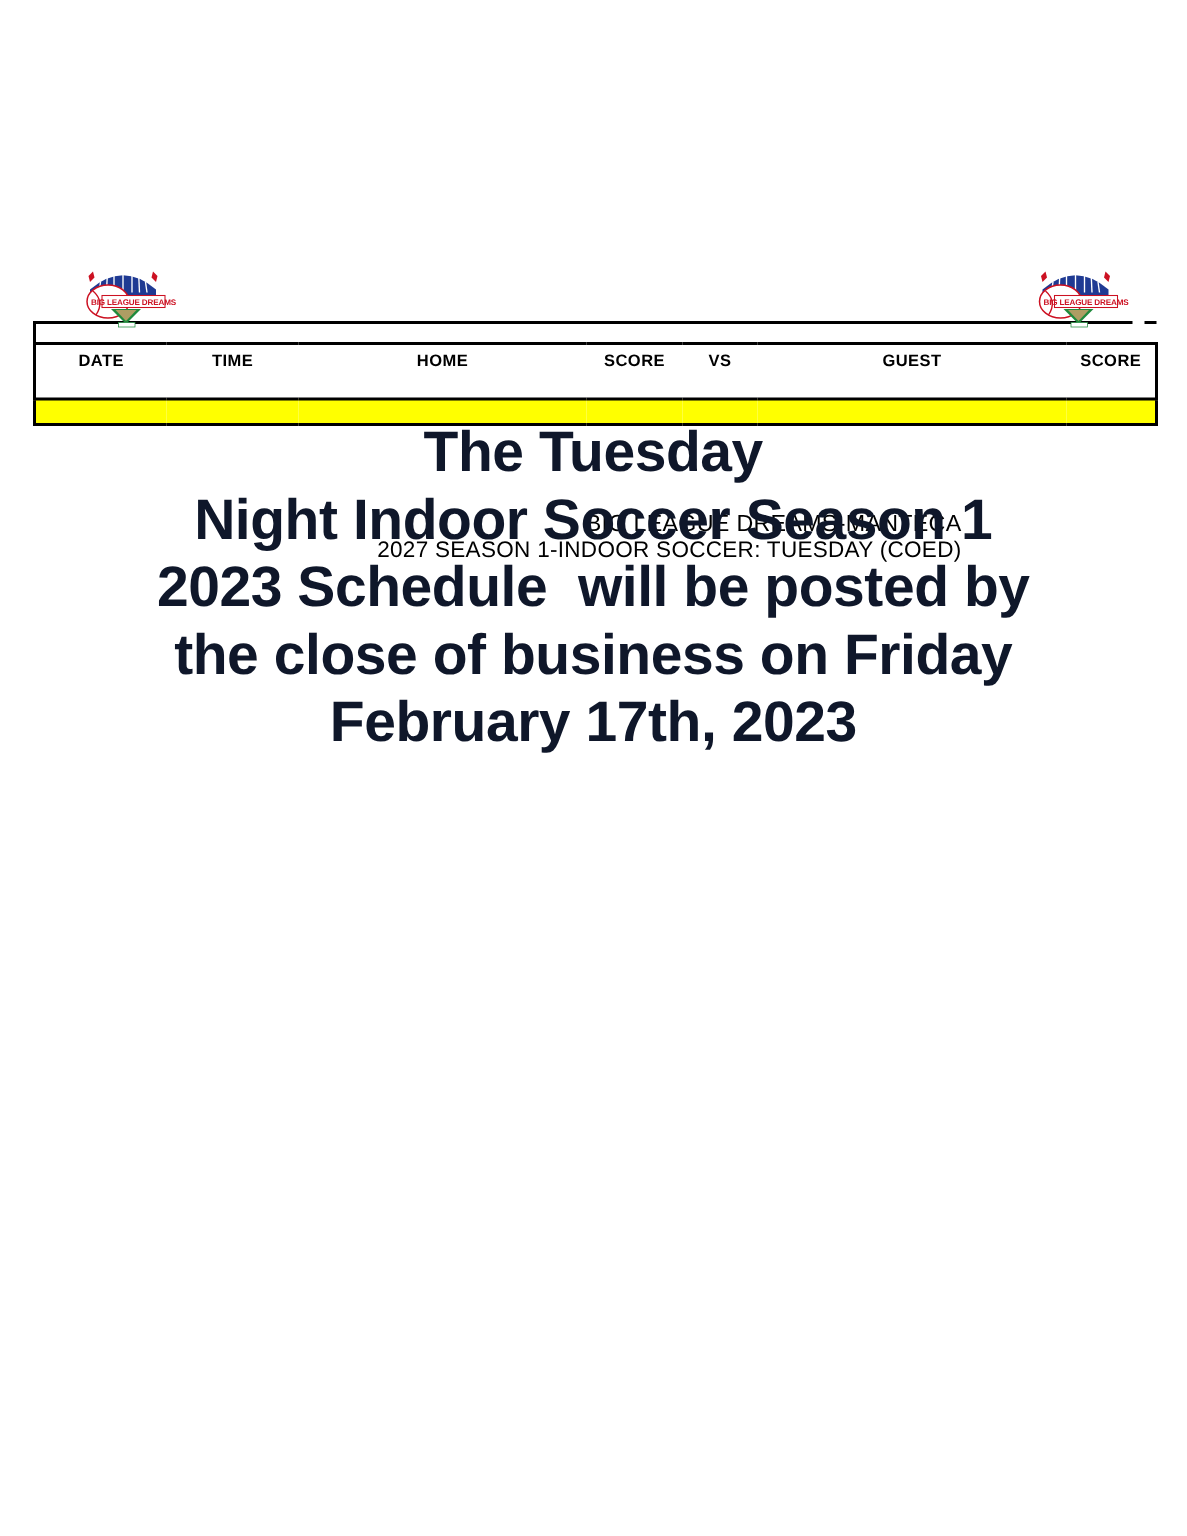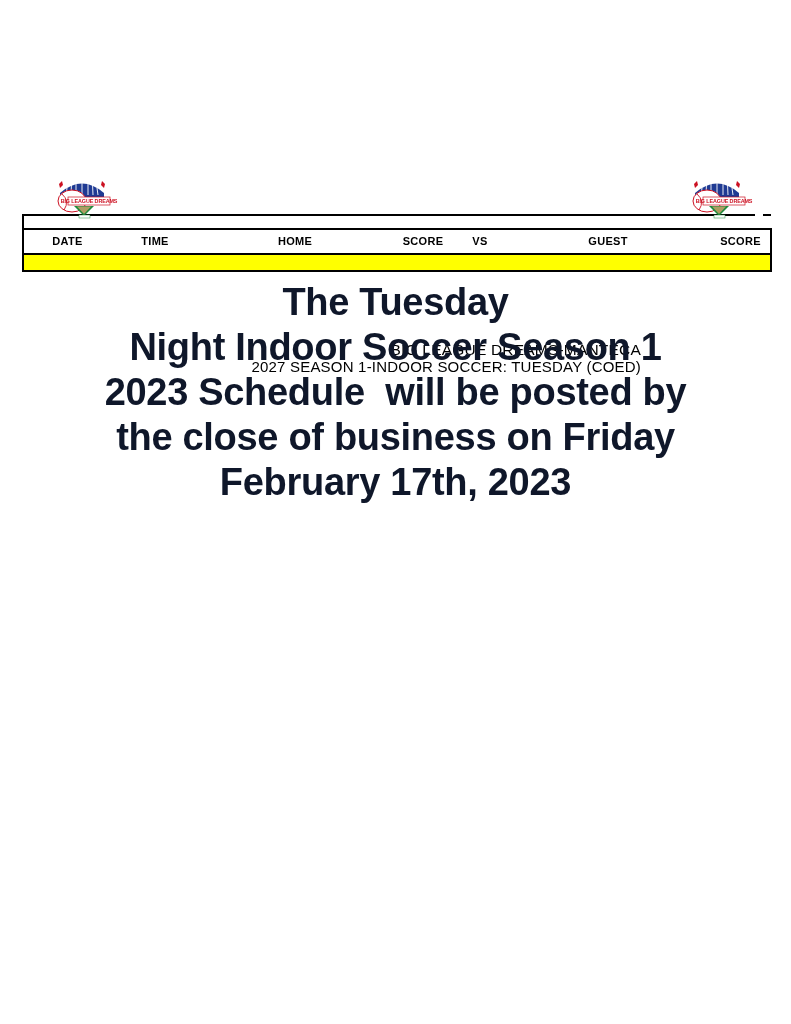--- a/index.html
+++ b/index.html
@@ -97,21 +97,21 @@
     width: 748px;
     border-collapse: collapse;
     table-layout: fixed;
   }
   #schedule-table th {
     font-family: "Liberation Sans", sans-serif;
     font-size: 11px;
     font-weight: bold;
     letter-spacing: 0.3px;
     text-align: center;
-    padding: 2px 0 4px 0;
+    padding: 2px 0 16px 0;
     height: 17px;
     background: #ffffff;
     border-top: 2px solid #000000;
     border-bottom: 2px solid #000000;
     color: #000000;
   }
   #schedule-table th.edge-left  { border-left: 2px solid #000000; }
   #schedule-table th.edge-right { border-right: 2px solid #000000; }
 
   #schedule-table td.yellow-cell {

